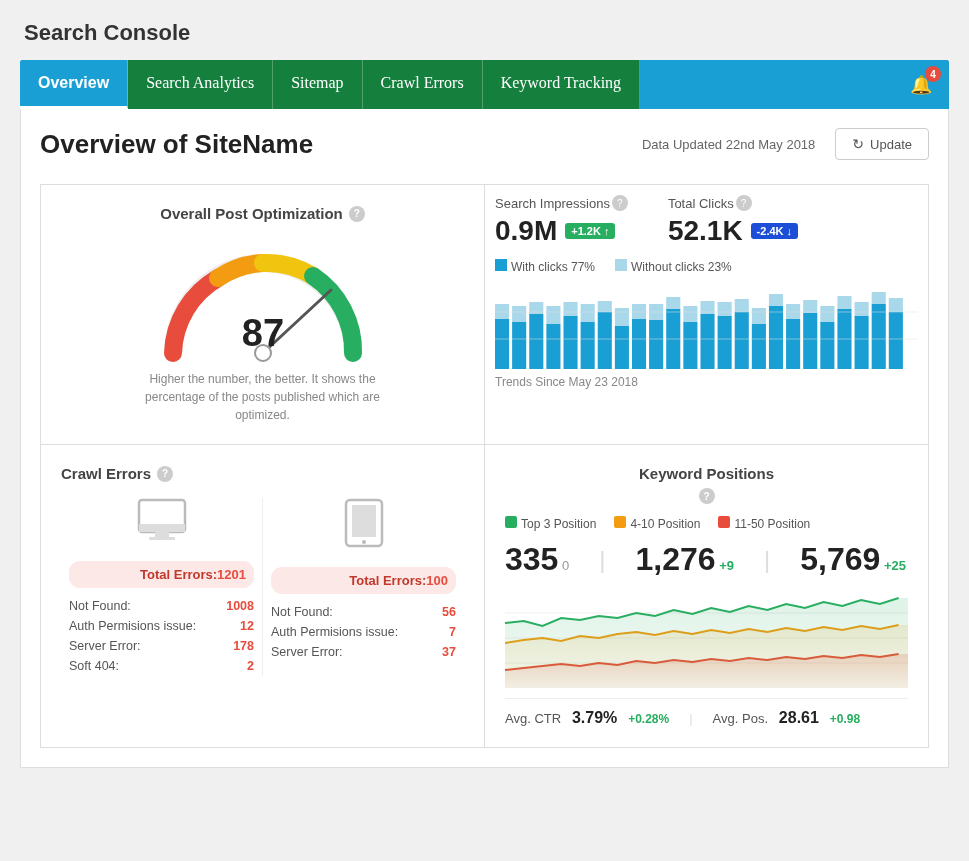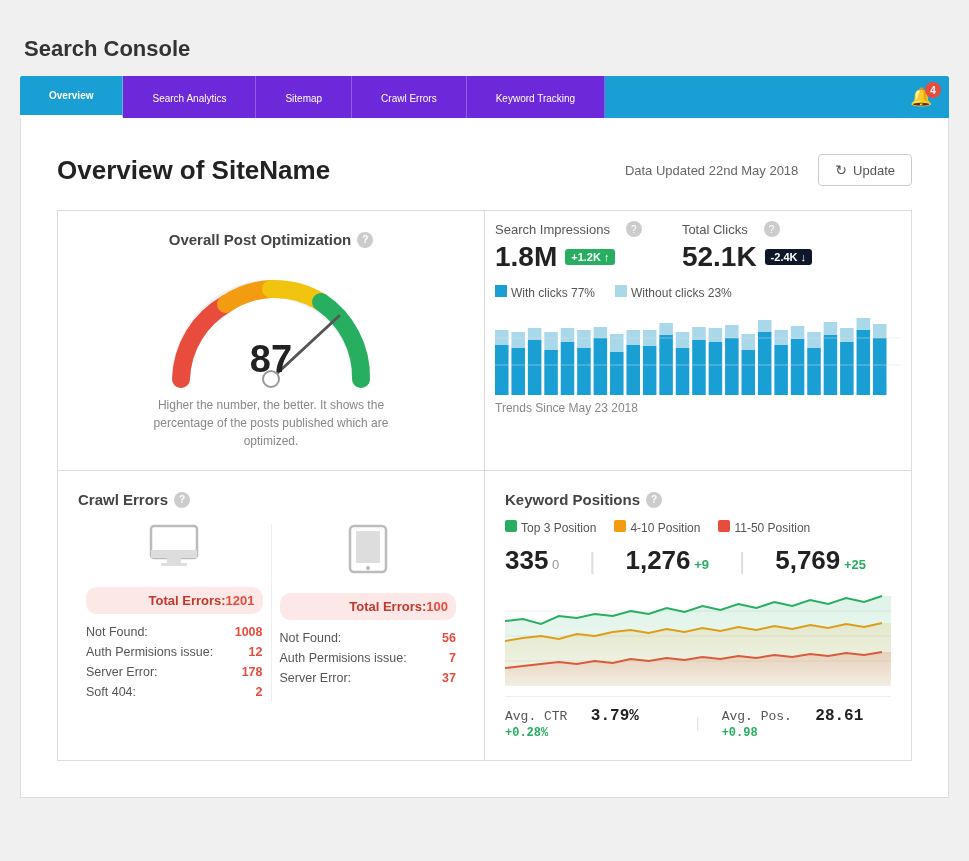--- a/index.html
+++ b/index.html
@@ -1,33 +1,33 @@
 <!DOCTYPE html>
 <html><head>
   <meta charset="utf-8">
   <style>
     * { box-sizing: border-box; margin: 0; padding: 0; }
     body { background: #f0f0f0; font-family: -apple-system, BlinkMacSystemFont, 'Segoe UI', Arial, sans-serif; font-size: 14px; color: #333; }
 
-    .page-wrapper { max-width: 969px; margin: 16px auto; background: #f0f0f0; padding: 20px; }
+    .page-wrapper { max-width: 969px; margin: 0 auto; background: #f0f0f0; padding: 20px; }
 
     .page-title { font-size: 22px; font-weight: 600; color: #333; margin-bottom: 14px; padding: 0 4px; }
 
     
     .nav-bar { background: #1a9fd4; display: flex; align-items: stretch; border-radius: 3px 3px 0 0; overflow: hidden; }
-    .nav-item { color: #fff; padding: 14px 29px; cursor: pointer; font-size: 10px; border-right: 1px solid rgba(255,255,255,0.25); display: flex; align-items: flex-end; white-space: nowrap; }
+    .nav-item { color: #fff; padding: 14px 18px; cursor: pointer; font-size: 16px; border-right: 1px solid rgba(255,255,255,0.25); display: flex; align-items: flex-start; white-space: nowrap; }
     .nav-item.active { background: #1a9fd4; font-weight: 600; border-bottom: 3px solid #fff; }
-    .nav-item:not(.active) { background: #6d28d9; }
+    .nav-item:not(.active) { background: #15803d; font-family: Liberation Serif, serif; }
     .nav-spacer { flex: 1; }
     .nav-bell { background: #1a9fd4; padding: 10px 16px; display: flex; align-items: center; justify-content: center; cursor: pointer; position: relative; }
     .bell-icon { font-size: 18px; color: #fff; }
     .bell-badge { position: absolute; top: 6px; right: 8px; background: #e74c3c; color: #fff; border-radius: 50%; width: 16px; height: 16px; font-size: 10px; display: flex; align-items: center; justify-content: center; font-weight: bold; }
 
     
-    .main-content { background: #fff; border: 1px solid #ddd; border-top: none; padding: 36px; }
+    .main-content { background: #fff; border: 1px solid #ddd; border-top: none; padding: 19px; }
 
     .overview-header { display: flex; align-items: center; justify-content: space-between; margin-bottom: 24px; }
     .overview-title { font-size: 26px; font-weight: 700; color: #222; }
     .overview-meta { display: flex; align-items: center; gap: 20px; }
     .data-updated { font-size: 13px; color: #666; }
     .update-btn { border: 1px solid #ccc; background: #fff; padding: 7px 16px; border-radius: 4px; cursor: pointer; font-size: 13px; color: #555; display: flex; align-items: center; gap: 6px; }
     .refresh-icon { font-size: 14px; }
 
     
     .dashboard-grid { display: grid; grid-template-columns: 1fr 1fr; gap: 1px; background: #ddd; border: 1px solid #ddd; }
@@ -39,24 +39,24 @@
     .help-icon { width: 16px; height: 16px; border-radius: 50%; background: #ccc; color: #fff; font-size: 10px; display: inline-flex; align-items: center; justify-content: center; cursor: pointer; }
 
     .gauge-container { position: relative; width: 220px; height: 120px; margin: 0 auto 12px; }
     .gauge-svg { width: 220px; height: 130px; }
     .gauge-desc { font-size: 12px; color: #888; line-height: 1.5; max-width: 280px; margin: 0 auto; }
 
     
     .impressions-section { padding: 10px; }
     .metrics-row { display: flex; gap: 40px; margin-bottom: 12px; }
     .metric-block { }
-    .metric-label { font-size: 13px; color: #555; margin-bottom: 4px; display: flex; align-items: center; gap: 16px; }
+    .metric-label { font-size: 13px; color: #555; margin-bottom: 4px; display: flex; align-items: center; gap: 2px; }
     .metric-value { font-size: 28px; font-weight: 800; color: #222; display: flex; align-items: center; gap: 8px; }
     .badge-up { background: #27ae60; color: #fff; font-size: 11px; padding: 2px 6px; border-radius: 3px; font-weight: 600; }
-    .badge-down { background: #0f172a; color: #fff; font-size: 11px; padding: 2px 6px; border-radius: 3px; font-weight: 600; }
+    .badge-down { background: #1d4ed8; color: #fff; font-size: 11px; padding: 2px 6px; border-radius: 3px; font-weight: 600; }
 
     .legend-row { display: flex; gap: 20px; margin-bottom: 10px; font-size: 12px; color: #555; align-items: center; }
     .legend-dot { width: 12px; height: 12px; display: inline-block; margin-right: 4px; }
     .legend-dark { background: #1a9fd4; }
     .legend-light { background: #a8d8ea; }
     .chart-note { font-size: 12px; color: #888; }
 
     
     .crawl-section { }
     .crawl-title { font-size: 15px; font-weight: 600; color: #444; margin-bottom: 16px; display: flex; align-items: center; gap: 6px; }
@@ -65,38 +65,38 @@
     .crawl-device + .crawl-device { border-left: 1px solid #eee; }
     .device-icon { font-size: 36px; color: #bbb; text-align: center; margin-bottom: 10px; }
     .total-errors-row { background: #fde8e8; padding: 6px 8px; border-radius: 11px; display: flex; justify-content: flex-end; margin-bottom: 8px; font-size: 13px; font-weight: 600; }
     .total-label { color: #c0392b; }
     .total-value { color: #e74c3c; font-weight: 700; }
     .error-row { display: flex; justify-content: space-between; padding: 3px 0; font-size: 12.5px; color: #555; }
     .error-val { color: #e74c3c; font-weight: 600; }
 
     
     .keyword-section { }
-    .keyword-title { font-size: 15px; font-weight: 600; color: #444; margin-bottom: 12px; display: flex; align-items: center; gap: 6px; }
+    .keyword-title { font-size: 15px; font-weight: 600; color: #444; margin-bottom: 12px; display: flex; align-items: center; gap: 6px; flex-direction: column; }
     .kw-legend { display: flex; gap: 18px; font-size: 12px; color: #555; margin-bottom: 10px; align-items: center; flex-wrap: wrap; }
     .kw-dot { width: 12px; height: 12px; border-radius: 2px; display: inline-block; margin-right: 4px; }
     .kw-dot-green { background: #27ae60; }
     .kw-dot-yellow { background: #f39c12; }
     .kw-dot-red { background: #e74c3c; }
 
     .kw-metrics { display: flex; gap: 30px; margin-bottom: 10px; align-items: flex-end; }
     .kw-metric { }
-    .kw-value { font-size: 26px; font-weight: 800; color: #222; }
+    .kw-value { font-size: 32px; font-weight: 800; color: #222; }
     .kw-delta-neutral { font-size: 13px; color: #999; }
     .kw-delta-up { font-size: 13px; color: #27ae60; font-weight: 600; }
     .kw-separator { color: #ddd; font-size: 24px; align-self: center; }
 
     
     .line-chart-container { height: 100px; margin-bottom: 10px; }
 
-    .kw-footer { display: flex; align-items: center; gap: 20px; font-size: 13px; color: #555; border-top: 1px solid #eee; padding-top: 10px; font-family: Liberation Mono, monospace; }
+    .kw-footer { display: flex; align-items: center; gap: 20px; font-size: 13px; color: #555; border-top: 1px solid #eee; padding-top: 10px; }
     .kw-footer-val { font-size: 16px; font-weight: 700; color: #222; }
     .kw-footer-delta { color: #27ae60; font-size: 12px; font-weight: 600; }
     .kw-footer-sep { color: #ddd; }
   </style>
 </head>
 <body>
 
 <div class="page-wrapper">
 
   <div class="page-title">Search Console</div>
@@ -167,21 +167,21 @@
       </div>
 
       <div class="grid-cell impressions-section">
         <div class="metrics-row">
           <div class="metric-block">
             <div class="metric-label">
               <span>Search Impressions</span>
               <span class="help-icon">?</span>
             </div>
             <div class="metric-value">
-              <span>1.8M</span>
+              <span>0.9M</span>
               <span class="badge-up">+1.2K ↑</span>
             </div>
           </div>
           <div class="metric-block">
             <div class="metric-label">
               <span>Total Clicks</span>
               <span class="help-icon">?</span>
             </div>
             <div class="metric-value">
               <span>52.1K</span>

